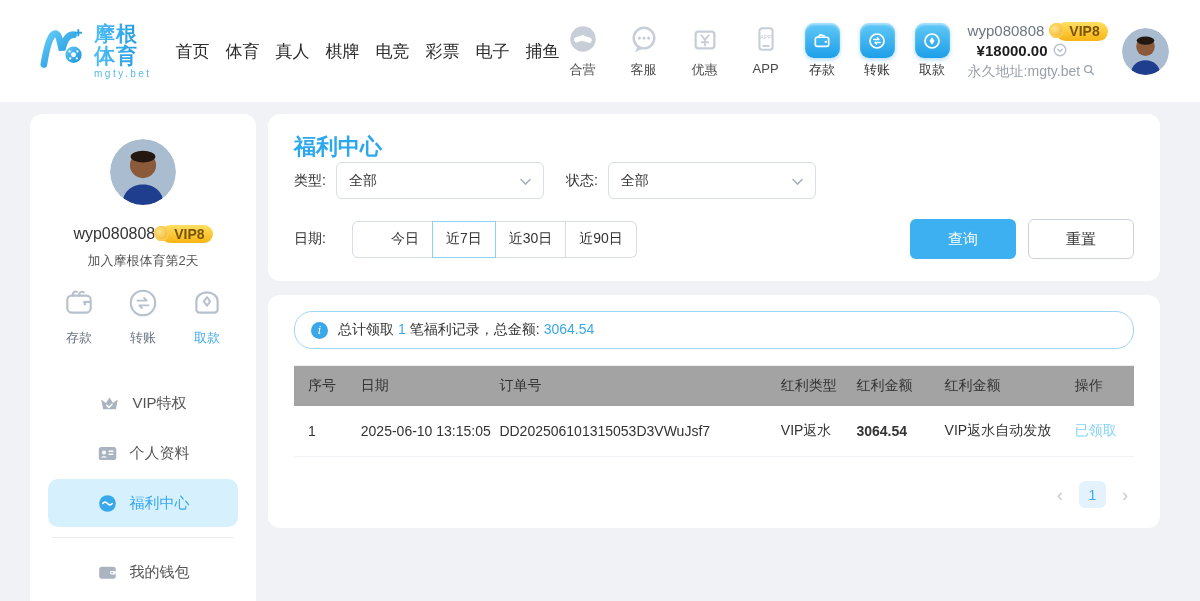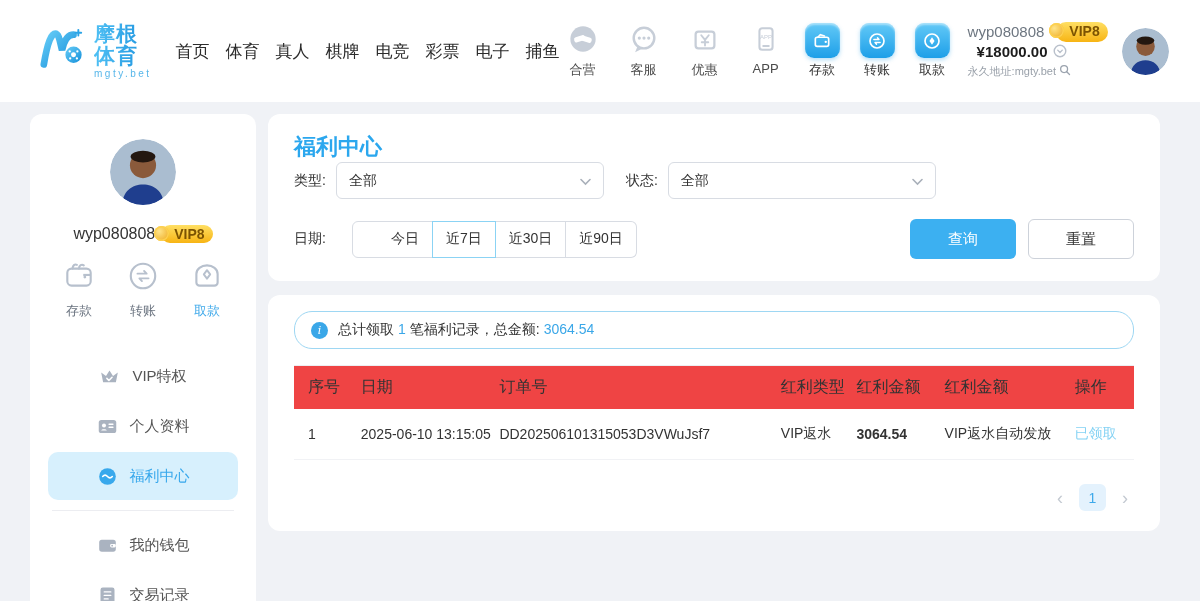--- a/index.html
+++ b/index.html
@@ -21,21 +21,21 @@
   .wallet-item { display:flex; flex-direction:column; align-items:center; cursor:pointer; }
   .wallet-ic { width:35px; height:35px; border-radius:9px; background:linear-gradient(180deg,#63c9f7,#1d9fe8); display:flex; align-items:center; justify-content:center; box-shadow:inset 0 2px 2px rgba(255,255,255,.45), 0 2px 4px rgba(40,160,230,.35); }
   .wallet-item .lbl { font-size:13px; color:#333; margin-top:3px; white-space:nowrap; }
   .user-info { margin-left:18px; line-height:1.25; }
   .user-row1 { display:flex; align-items:center; gap:6px; }
   .user-name { font-size:15px; color:#6d7680; }
   .vip-badge { position:relative; display:inline-flex; align-items:center; background:linear-gradient(180deg,#ffdf63,#f7b414); border-radius:10px; padding:1px 8px 1px 13px; font-size:14px; font-weight:bold; color:#7c5302; margin-left:6px; }
   .vip-badge::before { content:""; position:absolute; left:-7px; top:1px; width:15px; height:15px; border-radius:50%; background:radial-gradient(circle at 35% 35%,#ffe58a,#eda githubb); background:radial-gradient(circle at 35% 35%,#ffe58a,#eca416); box-shadow:inset 0 0 0 1.5px #fdd14e; }
   .user-row2 { display:flex; gap:5px; margin-top:1px;margin-left:9px; }
   .user-balance { font-size:15px; font-weight:bold; color:#1c1c1c; }
-  .user-row3 { display:flex; align-items:center; gap:3px; font-size:11px; color:#9aa1aa; margin-top:1px; }
+  .user-row3 { display:flex; align-items:center; gap:3px; font-size:14px; color:#9aa1aa; margin-top:1px; }
   .avatar { border-radius:50%; overflow:hidden; flex:none; cursor:pointer; }
   .avatar.nav { width:47px; height:47px; margin-left:14px; }
   .avatar.side { width:66px; height:66px; margin:25px auto 0; }
 
   
   .content { display:flex; gap:12px; padding:12px 40px 0 30px; height:513px; overflow:hidden; }
 
   
   .sidebar { width:226px; flex:none; background:#fff; border-radius:12px; height:640px; text-align:center; }
   .side-name-row { display:flex; justify-content:center; align-items:center; margin-top:20px; }
@@ -53,41 +53,41 @@
   .menu-divider { height:1px; background:#ecedf1; margin:10px 22px; }
 
   
   .main { flex:1; display:flex; flex-direction:column; gap:14px; }
   .card { background:#fff; border-radius:12px; }
   .filter-card { padding:18px 26px 22px; }
   .page-title { font-size:22px; font-weight:bold; color:#2ba7ee; }
   .page-sub { font-size:14px; color:#333; margin:8px 0 16px; }
   .filter-row { display:flex; align-items:center; }
   .f-label { font-size:14px; color:#333; margin-right:10px; white-space:nowrap; }
-  .select-box { width:268px; height:37px; border:1px solid #d8dce3; border-radius:6px; display:flex; align-items:center; justify-content:space-between; padding:0 12px; font-size:14px; color:#333; cursor:pointer; background:#fff; }
+  .select-box { width:208px; height:37px; border:1px solid #d8dce3; border-radius:6px; display:flex; align-items:center; justify-content:space-between; padding:0 12px; font-size:14px; color:#333; cursor:pointer; background:#fff; }
   .gap-left { margin-left:22px;text-align:right; }
   .row2 { margin-top:20px; }
   .date-box { width:240px; height:37px; border:1px solid #d8dce3; border-radius:6px; display:flex; align-items:center; padding:0 11px; font-size:13px; color:#333; gap:10px; cursor:pointer; background:#fff; }
   .date-box .cal { margin-left:auto; display:flex; }
   .seg { display:flex; margin-left:16px; }
   .seg-btn { height:37px; padding:0 13px; background:#fff; border:1px solid #d8dce3; border-left-width:0; font-size:14px; color:#333; display:flex; align-items:center; cursor:pointer; white-space:nowrap; }
   .seg-btn:first-child { border-left-width:1px; border-radius:6px 0 0 6px;padding-left:38px; }
   .seg-btn:last-child { border-radius:0 6px 6px 0; }
   .seg-btn.selected { border:1px solid #8bd3f4; margin-left:-1px; position:relative; z-index:1; }
   .spacer { flex:1; }
   .btn-primary { width:106px; height:40px; background:#3cb0f1; color:#fff; border:none; border-radius:6px; font-size:15px; cursor:pointer; font-family:inherit; }
   .btn-ghost { width:106px; height:40px; background:#fff; color:#333; border:1px solid #cdd2da; border-radius:6px; font-size:15px; cursor:pointer; margin-left:12px; font-family:inherit; }
 
   
   .table-card { padding:16px 26px 20px; }
   .alert { border:1px solid #9ed7f3; border-radius:18px; padding:9px 16px; display:flex; align-items:center; gap:10px; font-size:14px; color:#333; }
   .info-i { width:17px; height:17px; border-radius:50%; background:#3aa7e8; color:#fff; font-size:11px; font-style:italic; font-family:"DejaVu Serif",serif; display:flex; align-items:center; justify-content:center; flex:none; }
   .blue-num { color:#3aa7e8; margin:0 4px; }
   table { width:100%; border-collapse:collapse; table-layout:fixed; margin-top:16px; border-top:1px solid #eceef2; }
-  th { background:#ef4444; font-weight:normal; font-size:16px; color:#333; text-align:left; padding:11px 8px; white-space:nowrap; }
+  th { background:#a3a3a3; font-weight:normal; font-size:14px; color:#333; text-align:left; padding:11px 8px; white-space:nowrap; }
   td { font-size:14px; color:#333; text-align:left; padding:16px 8px; border-bottom:1px solid #f1f2f5; white-space:nowrap; overflow:hidden; }
   th:first-child, td:first-child { padding-left:14px; }
   .td-amount { font-weight:bold; }
   .td-action { color:#84d2f4; }
   .pagination { display:flex; justify-content:flex-end; align-items:center; gap:16px; margin-top:24px; padding-right:6px; }
   .pg-arrow { font-size:18px; color:#c3c9d1; cursor:pointer; line-height:1; }
   .pg-page { width:27px; height:27px; background:#e4f2fd; color:#3ea9ea; border-radius:6px; display:flex; align-items:center; justify-content:center; font-size:14px; cursor:pointer; }
 </style>
 </head>
 <body>
@@ -261,20 +261,21 @@
           <circle cx="24" cy="19" r="9.5" fill="#8a5a3b"></circle>
           <ellipse cx="24" cy="12.8" rx="9" ry="4.2" fill="#231710"></ellipse>
           <path d="M9 48 c0 -10 7 -15 15 -15 s15 5 15 15 z" fill="#1f3e8e"></path>
         </g>
       </svg>
     </div>
     <div class="side-name-row">
       <span class="side-name">wyp080808</span>
       <span class="vip-badge">VIP8</span>
     </div>
+    <div class="side-join">加入摩根体育第2天</div>
 
     <div class="quick-row">
       <div class="quick-item">
         <span>
           <svg width="34" height="34" viewBox="0 0 32 32">
             <rect x="5" y="9" width="22" height="16" rx="4" fill="none" stroke="#b7c0cd" stroke-width="2"></rect>
             <path d="M10 9 c0 -3 2 -4.5 4 -3.5 M16 9 c0 -3 2.5 -4.5 4.5 -3" fill="none" stroke="#b7c0cd" stroke-width="2" stroke-linecap="round"></path>
             <path d="M20 15 h7" stroke="#b7c0cd" stroke-width="2"></path>
               <circle cx="21.5" cy="17" r="1.3" fill="#b7c0cd"></circle>
           </svg>

